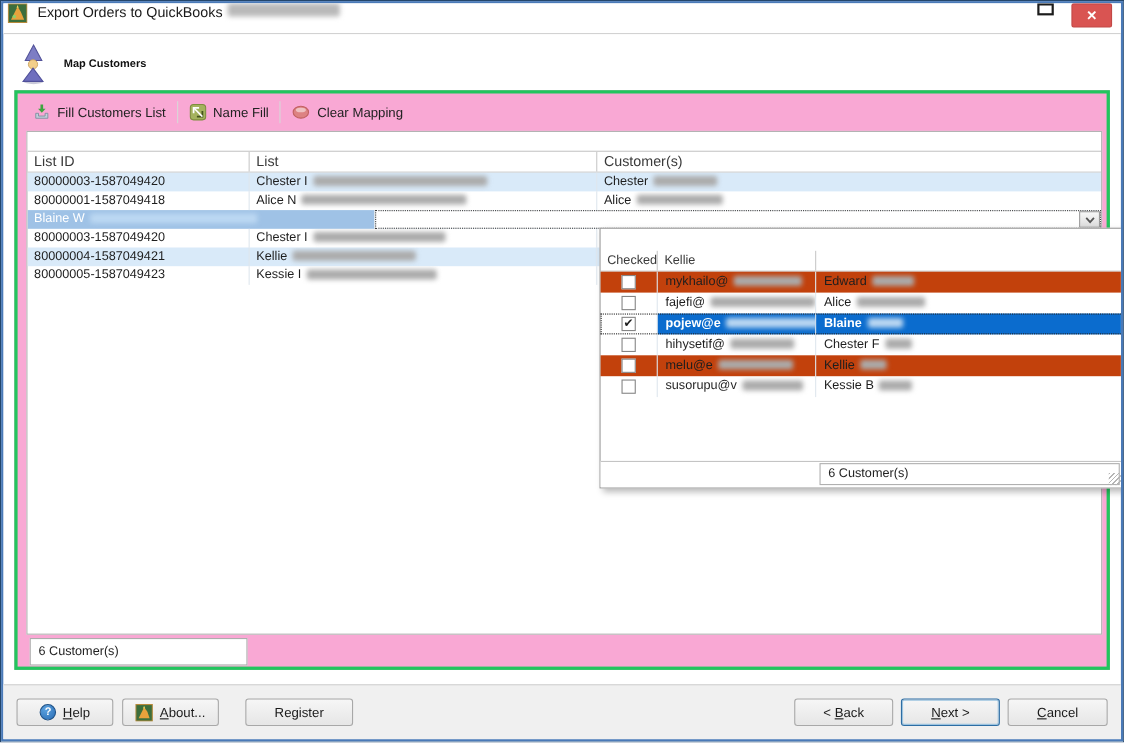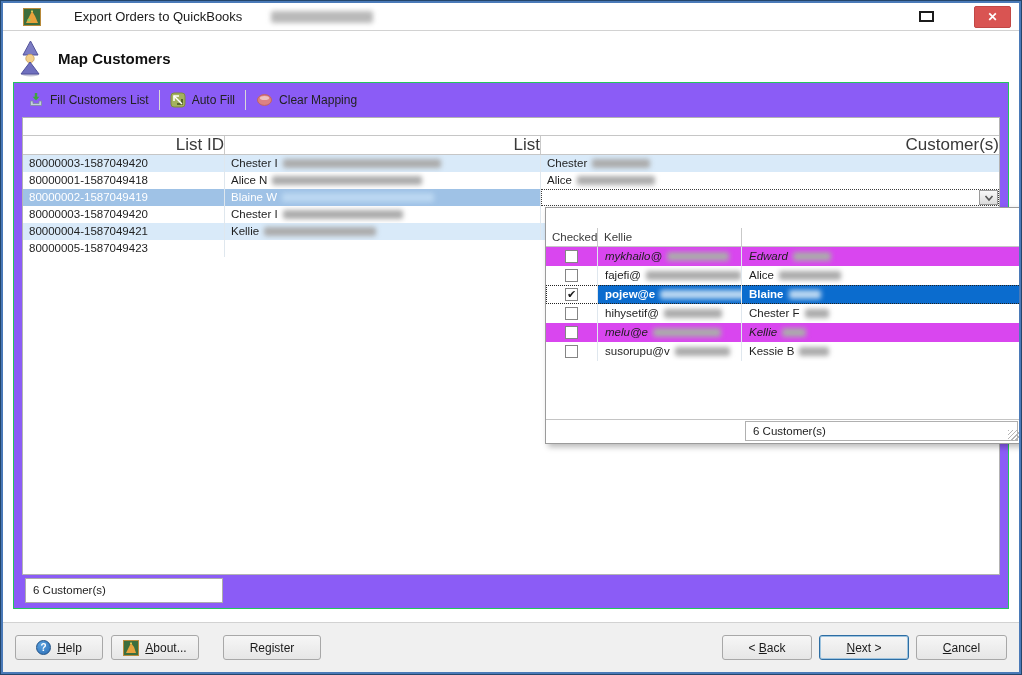--- a/index.html
+++ b/index.html
@@ -4,52 +4,52 @@
 <style>
   * { margin:0; padding:0; box-sizing:border-box; }
   html,body { background:#fff; }
   body { font-family:"Liberation Sans", sans-serif; color:#1a1a1a; }
 
   .frame { position:relative; width:1022px; height:675px; border:1px solid #24466b; background:#fff; }
   .frame-inner { position:absolute; inset:0; border:2px solid #4a7ab8; background:#fff; overflow:hidden; }
 
   
   .titlebar { position:absolute; left:0; top:0; right:0; height:28px; background:#fff;
-              border-bottom:1px solid #d2d2d2; display:flex; align-items:center; padding-left:20px;gap:24px; }
+              border-bottom:1px solid #d2d2d2; display:flex; padding-left:4px; }
   .app-icon { width:18px; height:18px; flex:0 0 auto; }
   .title-text { margin-left:9px; font-size:13px; color:#1a1a1a; }
   .redact { display:inline-block; height:9px; background:#ababab; border-radius:2px;
             margin-left:5px; filter:blur(2.4px); vertical-align:middle; }
   .redact.onblue { background:#bcd8f2; }
   .title-redact { height:12px; background:#b9b9b9; }
   .titlebar-spacer { flex:1; }
   .min-btn { width:15px; height:11px; border:2px solid #1c1c1c; margin-right:16px; background:#fff; }
   .close-btn { width:37px; height:22px; background:#d95452; border:1px solid #c24846; border-radius:2px;
                color:#fff; font-size:12px; font-weight:bold; display:flex; align-items:center;
                justify-content:center; margin-right:8px; }
 
   
   .wiz-header { position:absolute; left:14px; top:33px; height:44px; display:flex; align-items:center; }
   .wiz-icon { width:27px; height:37px; margin-right:14px; }
-  .wiz-title { font-size:15px; font-weight:bold; color:#101010; }
+  .wiz-title { font-size:10px; font-weight:bold; color:#101010; }
 
   
   .panel { position:absolute; left:10px; top:79px; width:996px; height:527px;
-           border:1px solid #22c55e; background:#8b5cf6; }
+           border:3px solid #22c55e; background:#f9a8d4; }
 
   
   .toolbar { position:absolute; left:6px; top:3px; height:28px; display:flex; align-items:center; }
   .tb-btn { display:flex; align-items:center; gap:6px; padding:3px 8px; font-size:12px; color:#222; }
   .tb-sep { width:1px; height:20px; background:#d8d8d8; margin:0 2px; }
 
   
   .grid { position:absolute; left:8px; top:34px; width:978px; height:458px;
           border:1px solid #b3b3b3; background:#fff; overflow:hidden; }
   .grid-topstrip { height:18px; border-bottom:1px solid #c6c6c6; background:#fff; }
-  .grid-header { height:19px; border-bottom:1px solid #c6c6c6; display:flex; font-size:17px; color:#3a3a3a;text-align:right; }
+  .grid-header { height:19px; border-bottom:1px solid #c6c6c6; display:flex; font-size:13px; color:#3a3a3a; }
   .gh { line-height:18px; padding-left:6px; }
   .gh.c-id  { width:202px; border-right:1px solid #c9c9c9; }
   .gh.c-name{ width:316px; border-right:1px solid #c9c9c9; }
   .gh.c-cust{ flex:1; }
   .grow { height:17px; line-height:17px; display:flex; font-size:11.5px; color:#1e1e1e; }
   .grow.zebra { background:#d9eaf9; }
   .grow.sel { background:#9fc2e6; color:#fff; }
   .gc { overflow:hidden; white-space:nowrap; padding-left:6px; }
   .gc.c-id  { width:202px; border-right:1px solid #dfe7ee; }
   .gc.c-name{ width:316px; border-right:1px solid #dfe7ee; }
@@ -66,21 +66,21 @@
 
   
   .dropdown { position:absolute; left:542px; top:204px; width:477px; height:237px;
               background:#fff; border:1px solid #9b9b9b; box-shadow:3px 3px 6px rgba(0,0,0,0.28); }
   .dd-header { height:19px; border-bottom:1px solid #c6c6c6; display:flex; font-size:11.5px; color:#3a3a3a;margin-top:20px; }
   .dh { line-height:18px; padding-left:6px; }
   .dh.d-check { width:52px; border-right:1px solid #c9c9c9; }
   .dh.d-id    { width:144px; border-right:1px solid #c9c9c9; }
   .dh.d-name  { flex:1; }
   .drow { height:19px; line-height:19px; display:flex; font-size:11.5px; color:#1e1e1e; }
-  .drow.zebra { background:#d946ef;font-style:italic; }
+  .drow.zebra { background:#c2410c; }
   .drow.sel { outline:1px dotted #222; outline-offset:-1px; }
   .dc { overflow:hidden; white-space:nowrap; }
   .dc.d-check { width:52px; border-right:1px solid #dfe7ee; display:flex; align-items:center; justify-content:center; }
   .dc.d-id    { width:144px; border-right:1px solid #dfe7ee; padding-left:7px; }
   .dc.d-name  { flex:1; padding-left:7px; }
   .drow.sel .dc.d-id, .drow.sel .dc.d-name { background:#0b6cce; color:#fff; font-weight:bold; }
   .cb { width:13px; height:13px; border:1px solid #858585; background:#fff; display:flex;
         align-items:center; justify-content:center; font-size:11px; line-height:11px; color:#1a1a1a; }
   .dd-footer { position:absolute; left:0; right:0; bottom:0; height:24px; border-top:1px solid #c4c4c4; background:#fff; }
   .dd-count-box { position:absolute; left:199px; right:3px; top:1px; bottom:2px;
@@ -146,21 +146,21 @@
         <span>Fill Customers List</span>
       </div>
       <div class="tb-sep"></div>
       <div class="tb-btn">
         <svg width="16" height="16" viewBox="0 0 16 16">
           <rect x="1" y="1" width="14" height="14" rx="3" fill="#a4b25e" stroke="#7d8d3d"></rect>
           <path d="M4 9 L4 4 L9 4" fill="none" stroke="#ffffff" stroke-width="1.6"></path>
           <path d="M12 7 L12 12 L7 12" fill="none" stroke="#44521c" stroke-width="1.6"></path>
           <path d="M4 4 L12 12" stroke="#ffffff" stroke-width="1.4"></path>
         </svg>
-        <span>Auto Fill</span>
+        <span>Name Fill</span>
       </div>
       <div class="tb-sep"></div>
       <div class="tb-btn">
         <svg width="17" height="16" viewBox="0 0 17 16">
           <ellipse cx="8.5" cy="8" rx="7" ry="5.4" fill="#dd8282" stroke="#c26262"></ellipse>
           <ellipse cx="8.5" cy="6" rx="4.6" ry="2.1" fill="#ffffff" opacity="0.5"></ellipse>
         </svg>
         <span>Clear Mapping</span>
       </div>
     </div>
@@ -177,21 +177,20 @@
               <div class="gc c-id">80000003-1587049420</div>
               <div class="gc c-name">Chester I<span class="redact" style="width: 158px;"></span></div>
               <div class="gc c-cust">Chester<span class="redact" style="width: 58px;"></span></div>
             </div>
             <div class="grow">
               <div class="gc c-id">80000001-1587049418</div>
               <div class="gc c-name">Alice N<span class="redact" style="width: 150px;"></span></div>
               <div class="gc c-cust">Alice<span class="redact" style="width: 78px;"></span></div>
             </div>
             <div class="grow sel">
-              <div class="gc c-id">80000002-1587049419</div>
               <div class="gc c-name">Blaine W<span class="redact onblue" style="width: 152px;"></span></div>
               <div class="gc c-cust editing">
                 <div class="combo-btn">
                   <svg width="10" height="8" viewBox="0 0 10 8">
                     <polyline points="1.5,2 5,6 8.5,2" fill="none" stroke="#555" stroke-width="1.6"></polyline>
                   </svg>
                 </div>
               </div>
             </div>
             <div class="grow">
@@ -199,20 +198,21 @@
               <div class="gc c-name">Chester I<span class="redact" style="width: 120px;"></span></div>
               <div class="gc c-cust"></div>
             </div>
             <div class="grow zebra">
               <div class="gc c-id">80000004-1587049421</div>
               <div class="gc c-name">Kellie<span class="redact" style="width: 112px;"></span></div>
               <div class="gc c-cust"></div>
             </div>
             <div class="grow">
               <div class="gc c-id">80000005-1587049423</div>
+              <div class="gc c-name">Kessie I<span class="redact" style="width: 118px;"></span></div>
               <div class="gc c-cust"></div>
             </div>
           </div>
     </div>
 
     <div class="status-box">6 Customer(s)</div>
   </div>
 
   <div class="dropdown">
     <div class="dd-header">

